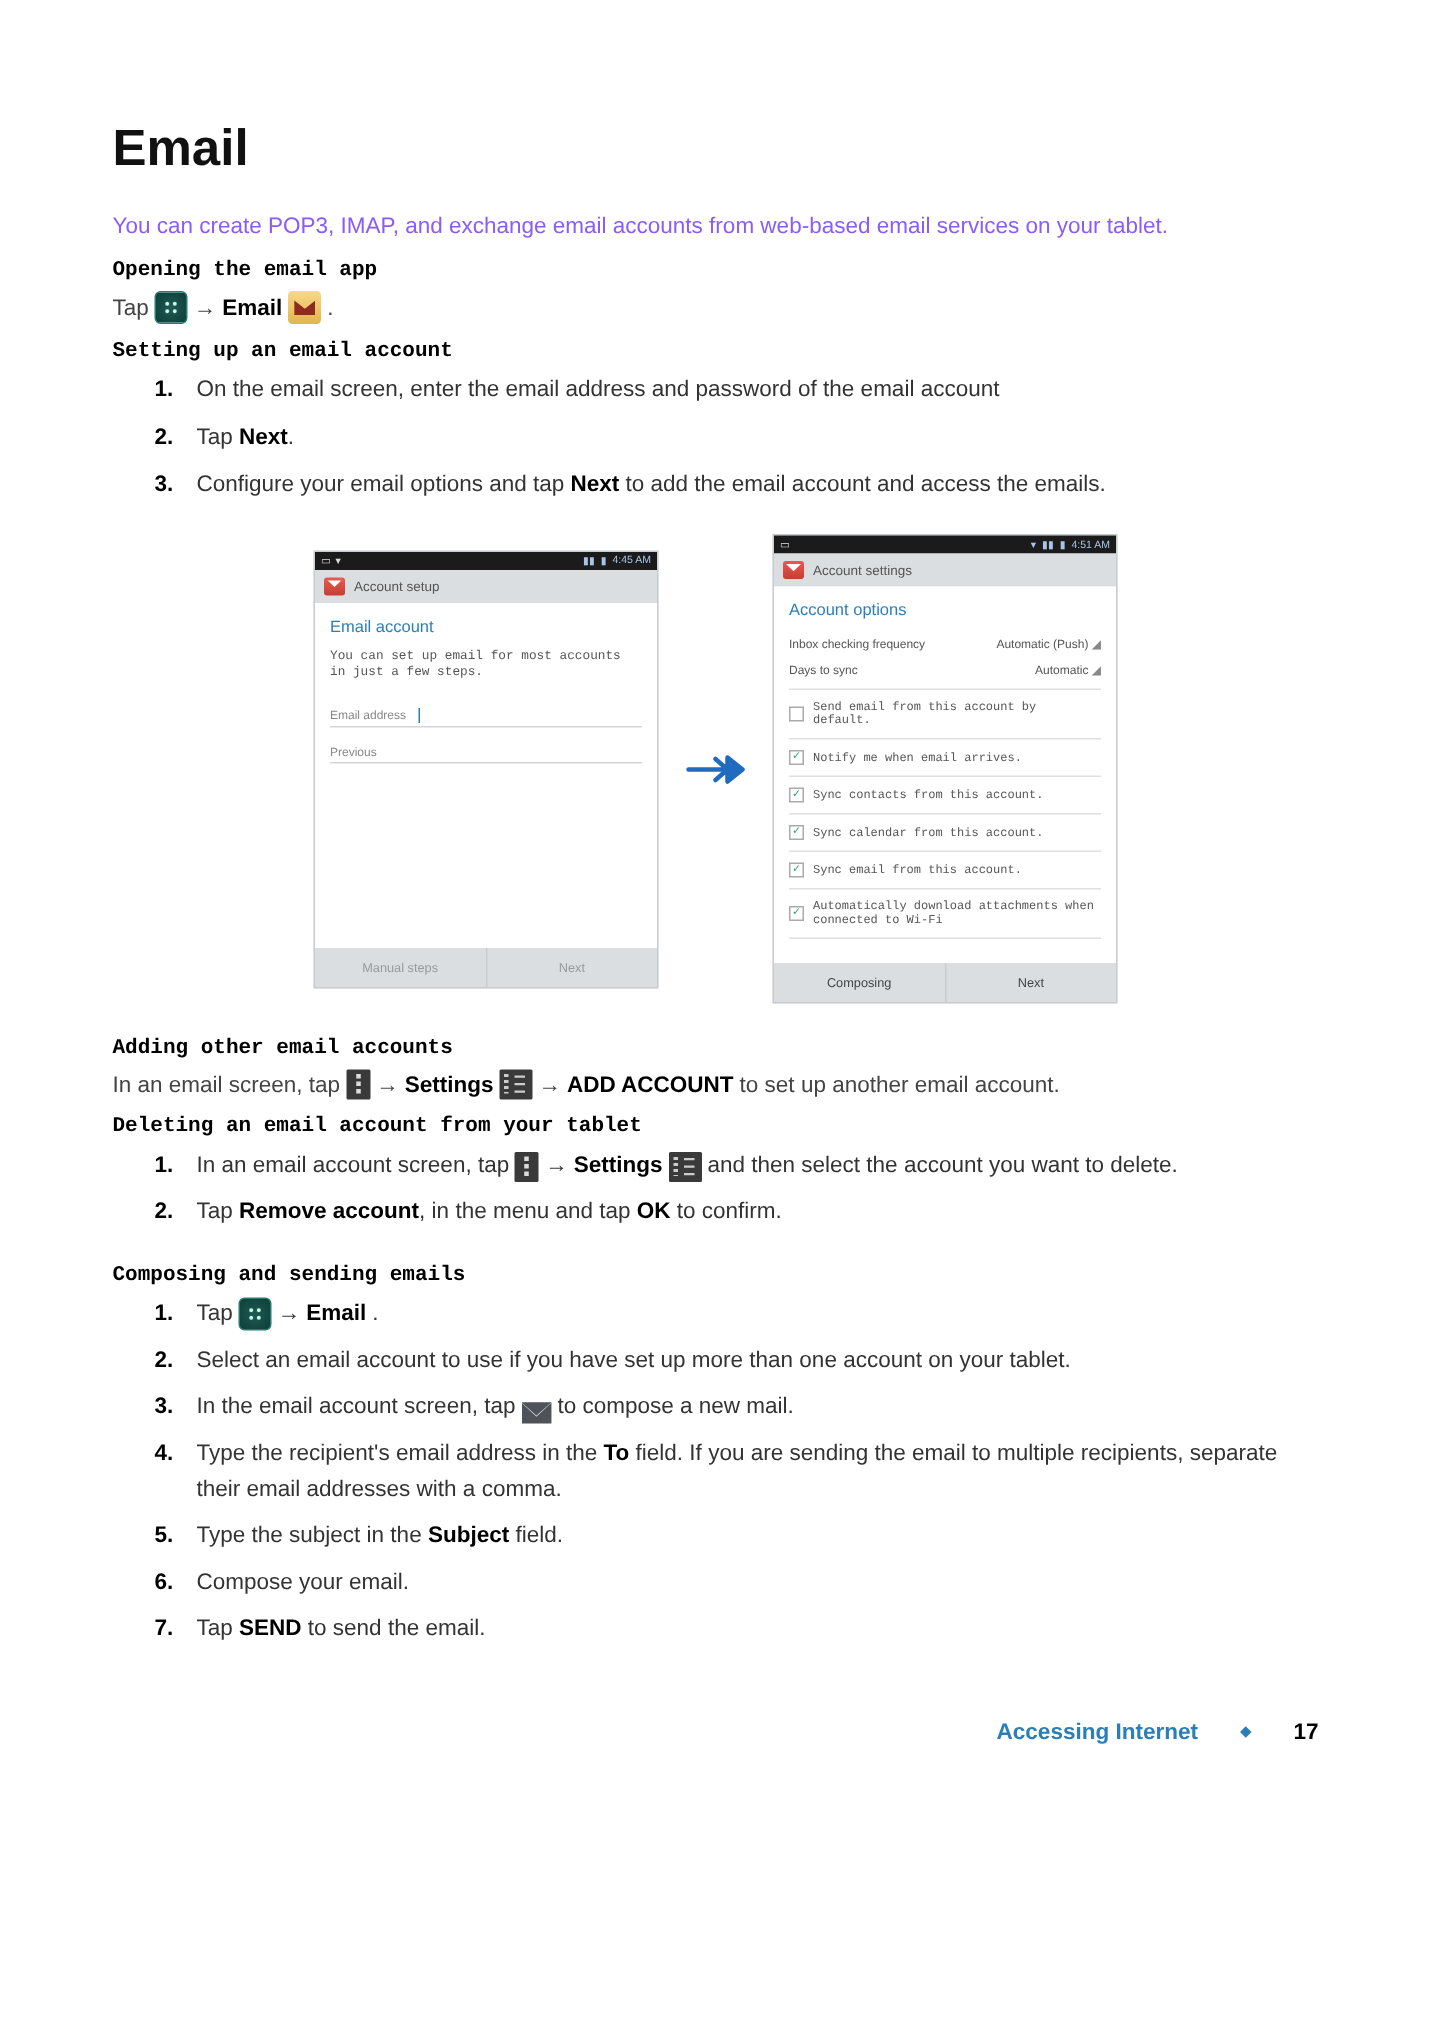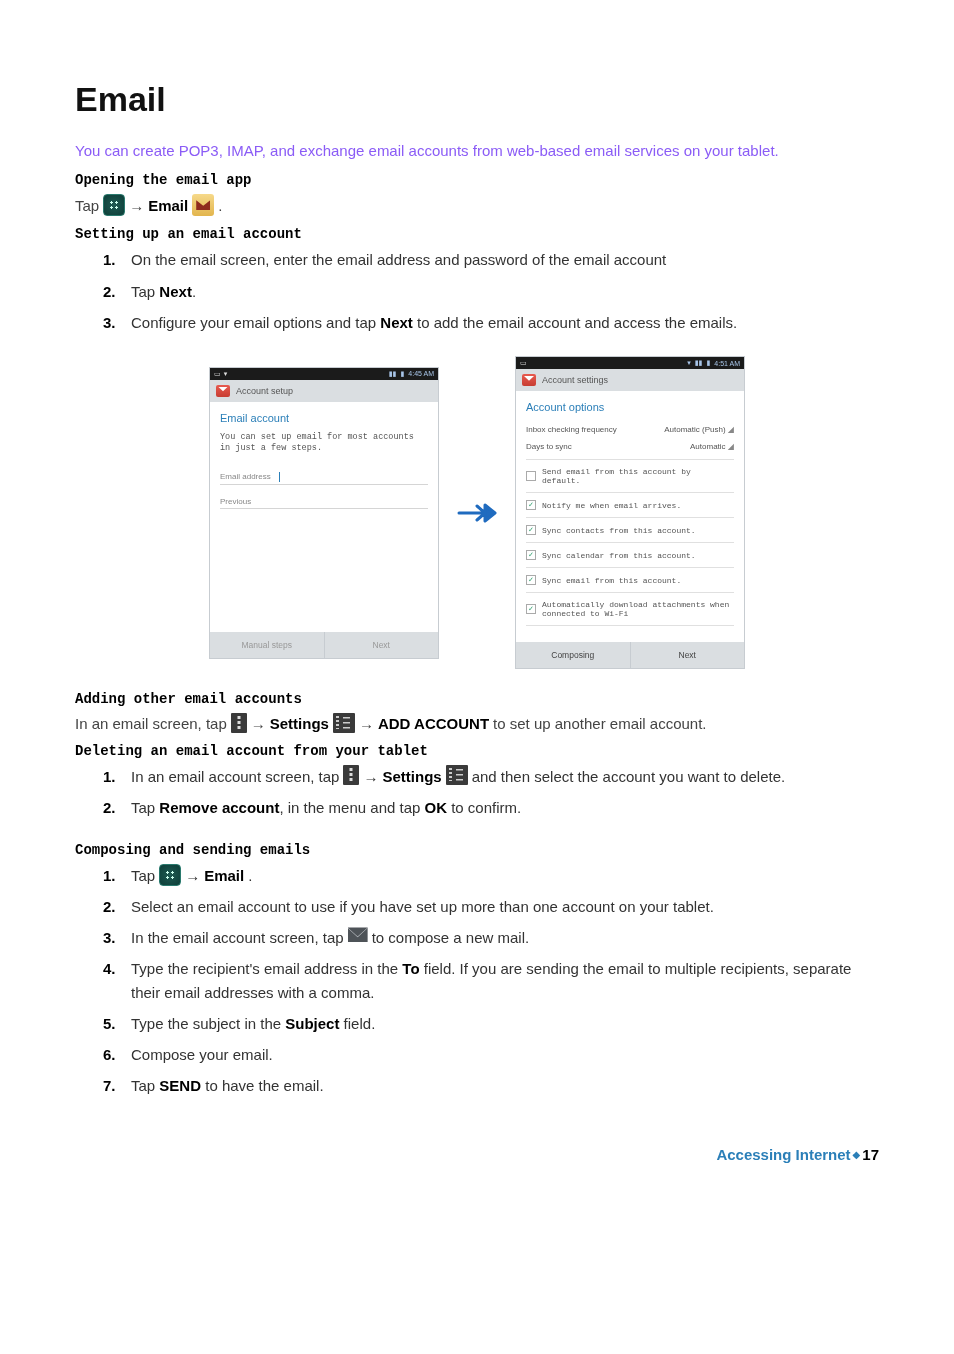--- a/index.html
+++ b/index.html
@@ -61,21 +61,21 @@
     content: counter(step) ".";
     position: absolute;
     left: 0;
     top: 0;
     font-weight: 700;
     color: #000;
   }
   .inline-li {
     display: flex;
     flex-wrap: wrap;
-    align-items: flex-start;
+    align-items: flex-end;
     gap: 4px;
   }
   .icon-square-apps {
     display: inline-flex;
     vertical-align: middle;
     width: 22px; height: 22px;
     border-radius: 4px;
     border: 1px solid #2a7a6e;
     background: radial-gradient(circle at 50% 50%, #1f5a52, #0d3e38);
     position: relative;
@@ -281,21 +281,21 @@
     width: 40px; height: 24px;
     display: inline-flex;
     align-items: center;
   }
   .arrow svg { width: 100%; height: 100%; }
 
   .footer {
     display: flex;
     justify-content: flex-end;
     align-items: center;
-    gap: 2px;
+    gap: 28px;
     margin-top: 40px;
     font-size: 15px;
   }
   .footer .section-name { color: #2b7fb8; font-weight: 600; }
   .footer .diamond { color: #2b7fb8; font-size: 10px; }
   .footer .page-no { font-weight: 700; }
 
   .bold-text { font-weight: 700; color: #000; }
 </style>
 </head>
@@ -479,21 +479,21 @@
       </div>
     </li>
     <li>
       <span>Type the recipient's email address in the </span><span class="bold-text">To</span><span> field. If you are sending the email to multiple recipients, separate their email addresses with a comma.</span>
     </li>
     <li>
       <span>Type the subject in the </span><span class="bold-text">Subject</span><span> field.</span>
     </li>
     <li>Compose your email.</li>
     <li>
-      <span>Tap </span><span class="bold-text">SEND</span><span> to have the email.</span>
+      <span>Tap </span><span class="bold-text">SEND</span><span> to send the email.</span>
     </li>
   </ol>
 
   <div class="footer">
     <span class="section-name">Accessing Internet</span>
     <span class="diamond">◆</span>
     <span class="page-no">17</span>
   </div>
 
 </div>

